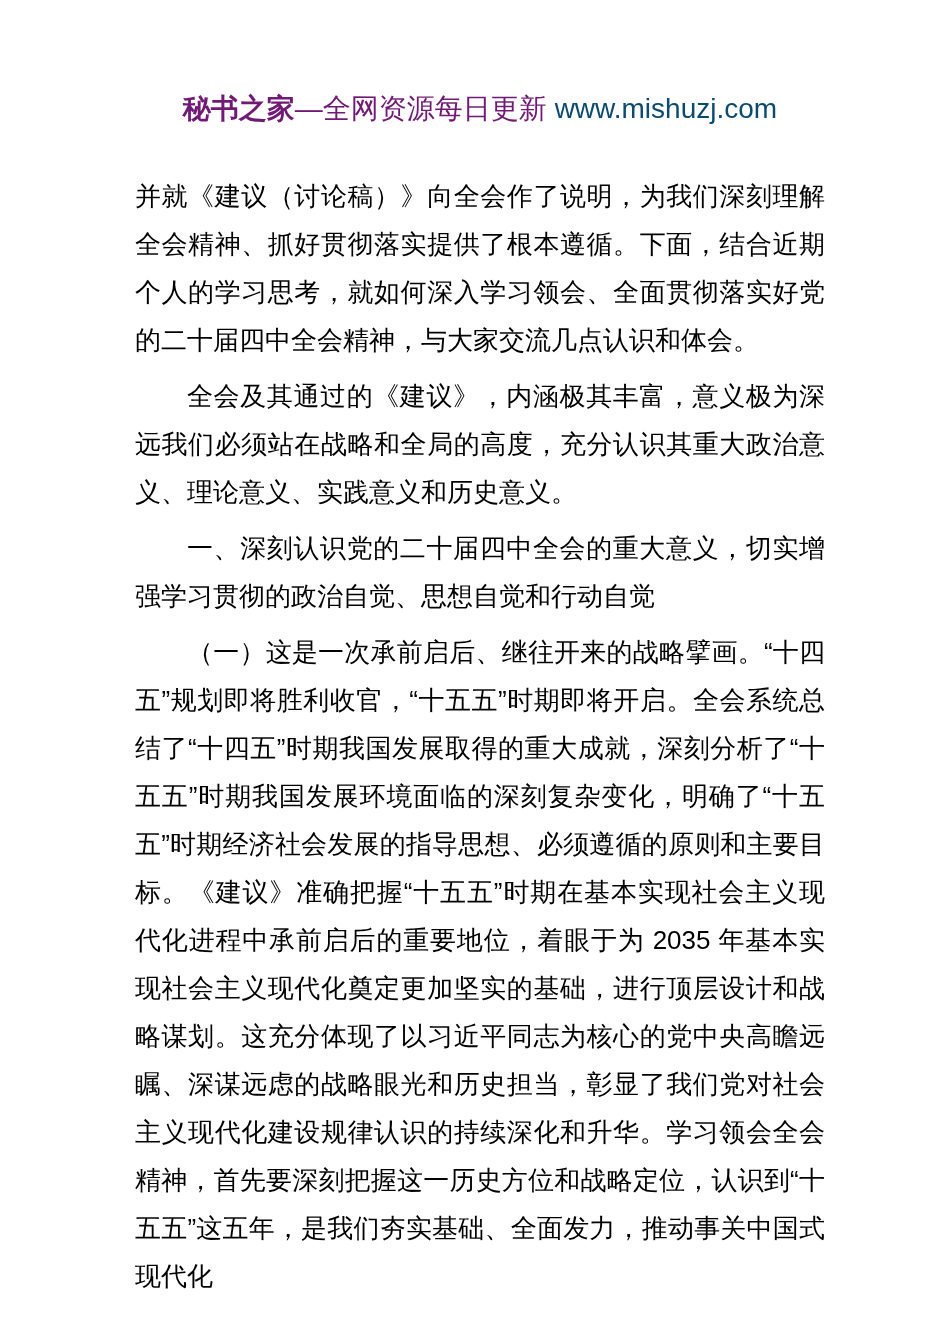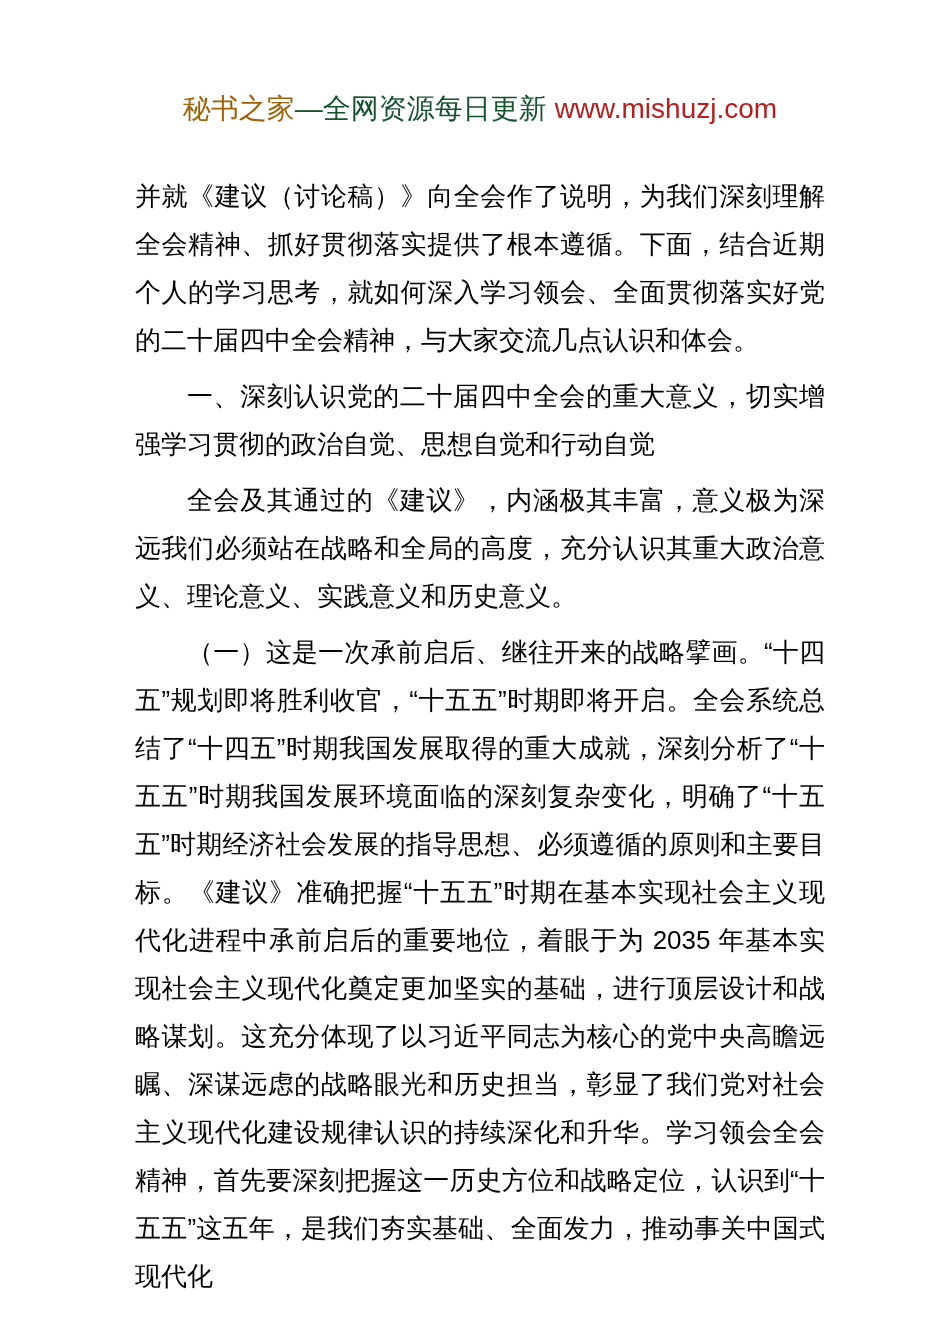--- a/index.html
+++ b/index.html
@@ -19,28 +19,28 @@
     overflow: hidden;
   }
   .doc-header {
     text-align: center;
     font-size: 28px;
     line-height: 38px;
     margin-bottom: 44px;
     white-space: nowrap;
   }
   .brand {
-    color: #a16207;
-    font-weight: 400;
+    color: #701a75;
+    font-weight: 700;
   }
   .tagline {
-    color: #14532d;
+    color: #701a75;
   }
   .site-url {
-    color: #b91c1c;
+    color: #0c4a6e;
     text-decoration: none;
     cursor: pointer;
   }
   .doc-body {
     font-size: 26px;
     line-height: 48px;
     text-align: justify;
     text-justify: inter-character;
   }
   .doc-body p {
@@ -60,21 +60,21 @@
 <div class="page">
 
   <div class="doc-header">
     <span class="brand">秘书之家</span><span class="tagline">—全网资源每日更新 </span><span class="site-url">www.mishuzj.com</span>
   </div>
 
   <div class="doc-body">
 
     <p>并就《建议（讨论稿）》向全会作了说明，为我们深刻理解全会精神、抓好贯彻落实提供了根本遵循。下面，结合近期个人的学习思考，就如何深入学习领会、全面贯彻落实好党的二十届四中全会精神，与大家交流几点认识和体会。</p>
 
+    <p class="indent">全会及其通过的《建议》，内涵极其丰富，意义极为深远我们必须站在战略和全局的高度，充分认识其重大政治意义、理论意义、实践意义和历史意义。</p>
+
     <p class="indent">一、深刻认识党的二十届四中全会的重大意义，切实增强学习贯彻的政治自觉、思想自觉和行动自觉</p>
-
-    <p class="indent">全会及其通过的《建议》，内涵极其丰富，意义极为深远我们必须站在战略和全局的高度，充分认识其重大政治意义、理论意义、实践意义和历史意义。</p>
 
     <p class="indent"><span class="lead-bold">（一）这是一次承前启后、继往开来的战略擘画。</span><span>“十四五”规划即将胜利收官，“十五五”时期即将开启。全会系统总结了“十四五”时期我国发展取得的重大成就，深刻分析了“十五五”时期我国发展环境面临的深刻复杂变化，明确了“十五五”时期经济社会发展的指导思想、必须遵循的原则和主要目标。《建议》准确把握“十五五”时期在基本实现社会主义现代化进程中承前启后的重要地位，着眼于为 2035 年基本实现社会主义现代化奠定更加坚实的基础，进行顶层设计和战略谋划。这充分体现了以习近平同志为核心的党中央高瞻远瞩、深谋远虑的战略眼光和历史担当，彰显了我们党对社会主义现代化建设规律认识的持续深化和升华。学习领会全会精神，首先要深刻把握这一历史方位和战略定位，认识到“十五五”这五年，是我们夯实基础、全面发力，推动事关中国式现代化</span></p>
 
   </div>
 
 </div>
 
 </body></html>

